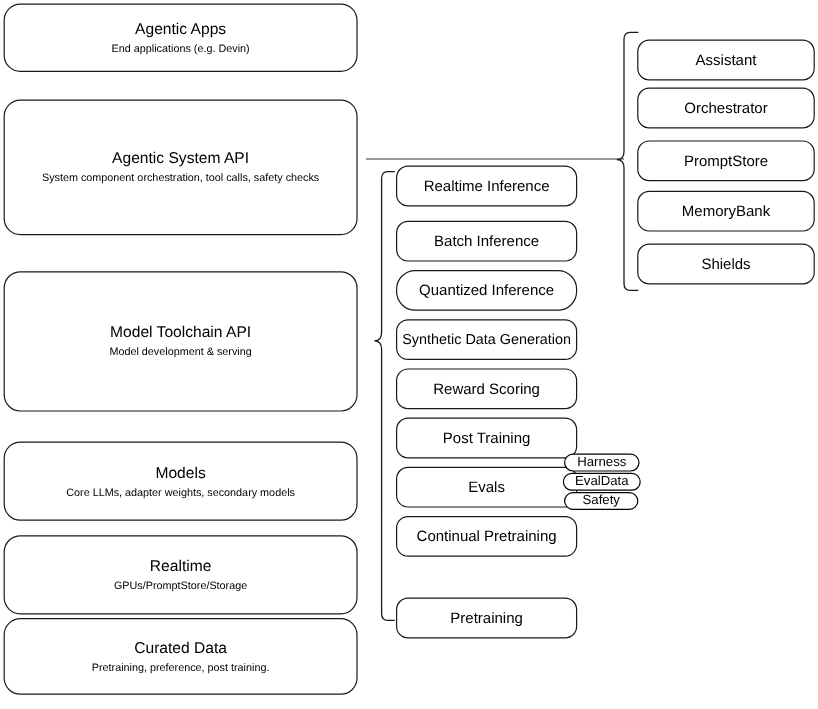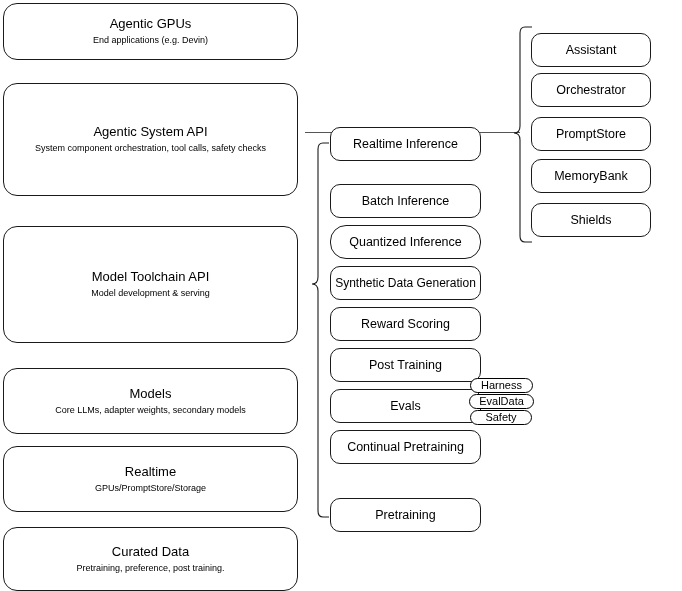--- a/index.html
+++ b/index.html
@@ -58,21 +58,21 @@
   }
   .item-box .title {
     font-size: 12.5px;
   }
   .mid-box {
     left: 330px;
     width: 151px;
   }
   .right-box {
     left: 531px;
-    width: 120px;
+    width: 148px;
   }
   
   .pill {
     position: absolute;
     box-sizing: border-box;
     background: #ffffff;
     border: 1px solid #000000;
     border-radius: 999px;
     height: 15px;
     display: flex;
@@ -98,21 +98,21 @@
     stroke: #1a1a1a;
     stroke-width: 1.1;
   }
 </style>
 </head>
 <body>
 
 <div id="canvas">
 
   <div class="box stack-box" style="top:3px;height:57px;">
-    <div class="title">Agentic GPUs</div>
+    <div class="title">Agentic Apps</div>
     <div class="subtitle">End applications (e.g. Devin)</div>
   </div>
 
   <div class="box stack-box" style="top:83px;height:113px;">
     <div class="title">Agentic System API</div>
     <div class="subtitle">System component orchestration, tool calls, safety checks</div>
   </div>
 
   <div class="box stack-box" style="top:226px;height:117px;">
     <div class="title">Model Toolchain API</div>
@@ -122,32 +122,32 @@
   <div class="box stack-box" style="top:368px;height:66px;">
     <div class="title">Models</div>
     <div class="subtitle">Core LLMs, adapter weights, secondary models</div>
   </div>
 
   <div class="box stack-box" style="top:446px;height:66px;">
     <div class="title">Realtime</div>
     <div class="subtitle">GPUs/PromptStore/Storage</div>
   </div>
 
-  <div class="box stack-box" style="top:527px;height:64px;">
+  <div class="box stack-box" style="top:515px;height:64px;">
     <div class="title">Curated Data</div>
     <div class="subtitle">Pretraining, preference, post training.</div>
   </div>
 
   <div class="hline" style="left:305px;top:132px;width:215px;"></div>
 
   <svg class="brace" style="left:310px;top:142px;" width="22" height="376" viewBox="0 0 22 376">
     <path d="M19 1 H13 Q8 1 8 7 V135 Q8 142 2 142 Q8 142 8 149 V369 Q8 375 13 375 H19"></path>
   </svg>
 
-  <div class="box item-box mid-box" style="top:127px;text-align:center;">
+  <div class="box item-box mid-box" style="top:138px;text-align:center;">
     <div class="title">Realtime Inference</div>
   </div>
   <div class="box item-box mid-box" style="top:184px;">
     <div class="title">Batch Inference</div>
   </div>
   <div class="box item-box mid-box" style="top:225px;border-radius:16px;">
     <div class="title">Quantized Inference</div>
   </div>
   <div class="box item-box mid-box" style="top:266px;">
     <div class="title" style="font-size:12px;">Synthetic Data Generation</div>

